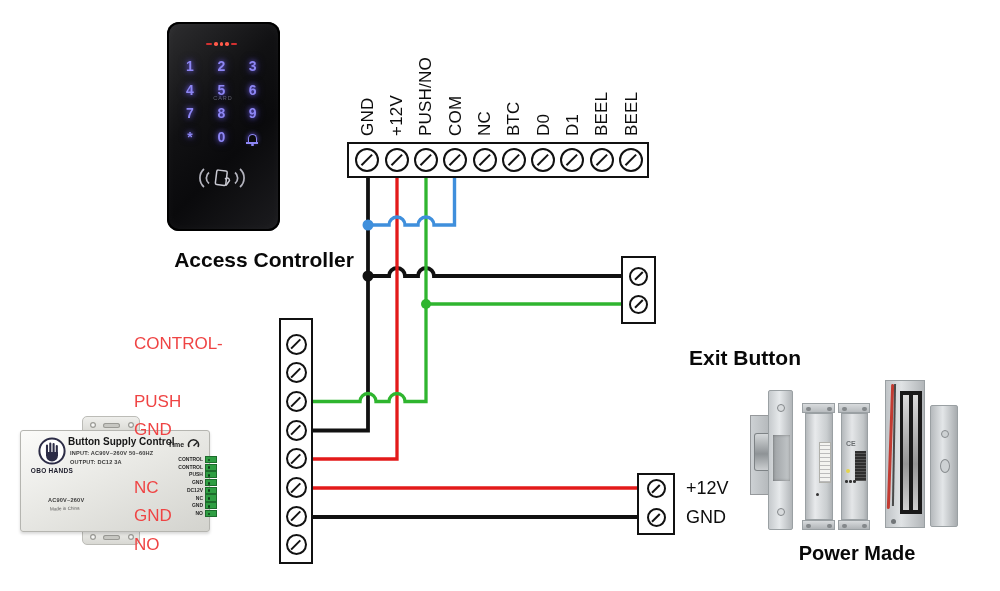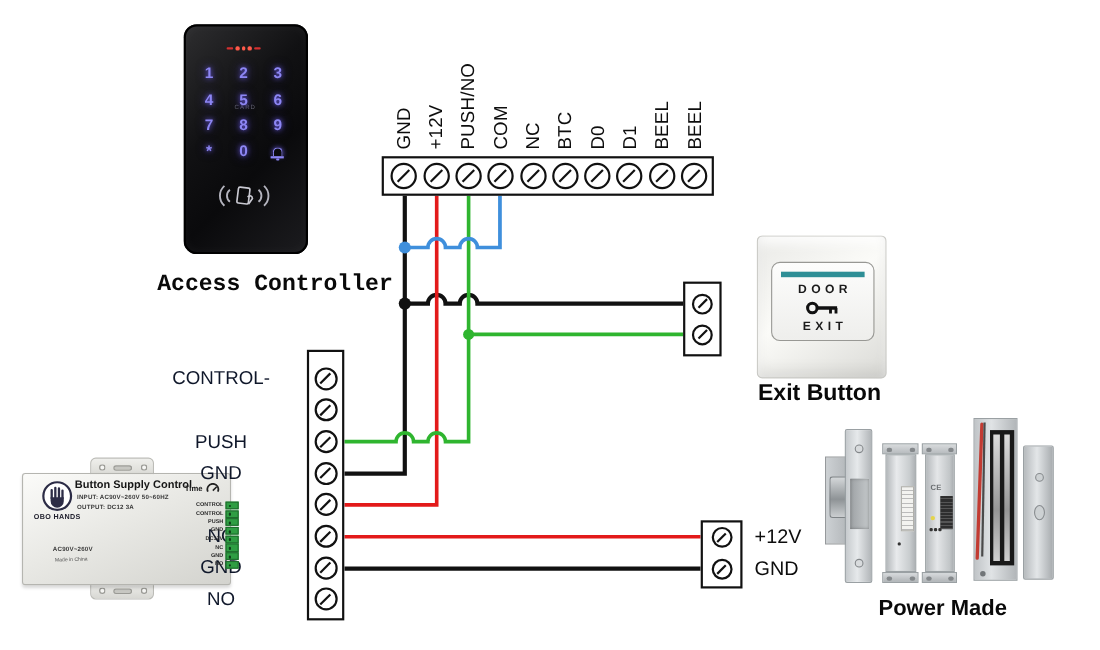--- a/index.html
+++ b/index.html
@@ -12,21 +12,21 @@
   .term{position:absolute;border:2.5px solid #111;border-radius:50%;background:#fff;box-sizing:border-box;}
   .term::after{content:'';position:absolute;left:50%;top:50%;width:2.4px;height:74%;background:#111;
     transform:translate(-50%,-50%) rotate(45deg);}
   .t24{width:24px;height:24px;}
   .t21{width:21px;height:21px;}
   .t19{width:19px;height:19px;border-width:2.2px;}
   
   .stripbox{position:absolute;border:2.6px solid #111;background:#fff;box-sizing:border-box;}
   .vlabel{position:absolute;transform-origin:0 0;transform:rotate(-90deg);font-size:17px;line-height:19px;
     white-space:nowrap;color:#0d0d0d;letter-spacing:0.2px;}
-  .hlabel{position:absolute;width:134px;text-align:center;font-size:17px;line-height:20px;color:#0f172a;}
+  .hlabel{position:absolute;width:134px;text-align:left;font-size:17px;line-height:20px;color:#ef4444;}
   .locklabel{position:absolute;font-size:18px;line-height:21px;color:#0d0d0d;}
   .caption{position:absolute;text-align:center;font-weight:bold;font-size:21px;color:#090909;}
   
   .ac-device{position:absolute;left:167px;top:22px;width:113px;height:209px;border-radius:12px;
     background:linear-gradient(135deg,#2e2e30 0%,#111113 38%,#0a0a0c 62%,#1c1c1f 100%);
     box-shadow:inset 0 0 0 2px #000, inset 0 0 12px rgba(255,255,255,0.05);}
   .ac-led{position:absolute;display:flex;gap:2px;align-items:center;}
   .ac-led i{display:block;background:#d23030;border-radius:2px;}
   .ac-led .dash{width:6px;height:2.5px;}
   .ac-led .dot{width:3.5px;height:3.5px;border-radius:50%;background:#ff5a4a;}
@@ -85,21 +85,21 @@
   <div id="keypad"></div>
   <div class="ac-card abs" style="left:203px;top:95px;width:40px;text-align:center;">CARD</div>
   <svg class="abs" style="left:197px;top:167px;" width="50" height="22" viewBox="0 0 50 22">
     <path d="M7,2 A12,12 0 0 0 7,20" stroke="#b4b4be" stroke-width="1.7" fill="none"></path>
     <path d="M12,5.5 A7,7 0 0 0 12,16.5" stroke="#b4b4be" stroke-width="1.7" fill="none"></path>
     <path d="M43,2 A12,12 0 0 1 43,20" stroke="#b4b4be" stroke-width="1.7" fill="none"></path>
     <path d="M38,5.5 A7,7 0 0 1 38,16.5" stroke="#b4b4be" stroke-width="1.7" fill="none"></path>
     <rect x="19" y="3.5" width="10.5" height="14.5" rx="1.5" transform="rotate(7 24 11)" stroke="#c9c9d2" stroke-width="1.5" fill="none"></rect>
     <path d="M28,12 q4,-2.5 4.5,1.5 l-3.5,5" stroke="#c9c9d2" stroke-width="1.5" fill="none"></path>
   </svg>
-  <div class="caption" style="left:142px;top:248px;width:216px;font-family:Liberation Mono, monospace;">Access Controller</div>
+  <div class="caption" style="left:156px;top:248px;width:216px;">Access Controller</div>
 
   <div class="ps-tab" style="left:82px;top:416px;width:58px;height:18px;border-radius:5px 5px 0 0;">
     <div class="ps-hole" style="left:7px;top:5px;width:6px;height:6px;"></div>
     <div class="ps-hole" style="left:45px;top:5px;width:6px;height:6px;"></div>
     <div class="ps-slot" style="left:20px;top:6px;width:17px;height:5px;"></div>
   </div>
   <div class="ps-tab" style="left:82px;top:529px;width:58px;height:16px;border-radius:0 0 5px 5px;">
     <div class="ps-hole" style="left:7px;top:4px;width:6px;height:6px;"></div>
     <div class="ps-hole" style="left:45px;top:4px;width:6px;height:6px;"></div>
     <div class="ps-slot" style="left:20px;top:5px;width:17px;height:5px;"></div>
@@ -116,33 +116,20 @@
   <div class="ps-small" style="left:70px;top:459px;">OUTPUT: DC12 3A</div>
   <div class="ps-time" style="left:168px;top:441px;">Time</div>
   <svg class="abs" style="left:187px;top:439px;" width="13" height="13" viewBox="0 0 13 13">
     <path d="M2,8 A5,5 0 1 1 11,8" stroke="#222" stroke-width="1.6" fill="none"></path>
     <path d="M6.5,7 L10,3.5" stroke="#222" stroke-width="1.4"></path>
   </svg>
   <div id="ps-terms"></div>
   <div class="ps-small" style="left:48px;top:497px;">AC90V~260V</div>
   <div class="ps-tiny" style="left:50px;top:506px;transform:rotate(-2deg);">Made in China</div>
 
-  <div class="exit-plate">
-    <div class="exit-inner">
-      <div class="exit-bar" style="background: rgb(46, 143, 150);"></div>
-      <div class="exit-word" style="top:18px;">DOOR</div>
-      <svg class="abs" style="left:30px;top:33px;" width="34" height="16" viewBox="0 0 34 16">
-        <circle cx="6.5" cy="8" r="4.3" fill="none" stroke="#111" stroke-width="2.8"></circle>
-        <path d="M11,8 L29,8" stroke="#111" stroke-width="3.4"></path>
-        <path d="M23,8 L23,13" stroke="#111" stroke-width="2.6"></path>
-        <path d="M28,8 L28,13" stroke="#111" stroke-width="2.6"></path>
-      </svg>
-      <div class="exit-word" style="top:52px;">EXIT</div>
-    </div>
-  </div>
   <div class="caption" style="left:665px;top:346px;width:160px;">Exit Button</div>
 
   <div class="locks">
 
     <div class="metal" style="left:2px;top:35px;width:33px;height:80px;border:1px solid #96999c;
          background:linear-gradient(90deg,#cdd1d4,#b4b8bb 60%,#c8ccce);">
       <div class="metal" style="left:3px;top:17px;width:26px;height:38px;border-radius:3px;
            background:linear-gradient(#d8dbdd,#8e9396 55%,#cfd2d4);box-shadow:inset 0 0 0 1px #7e8386;"></div>
     </div>
     <div class="metal" style="left:20px;top:10px;width:25px;height:140px;border:1px solid #9aa0a3;border-radius:2px;

